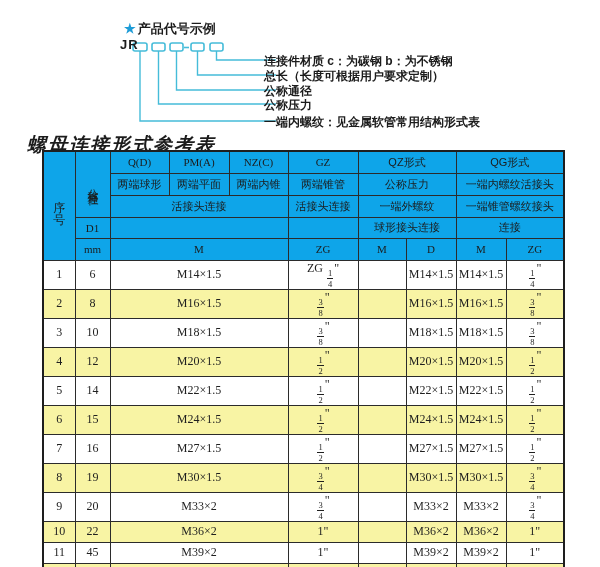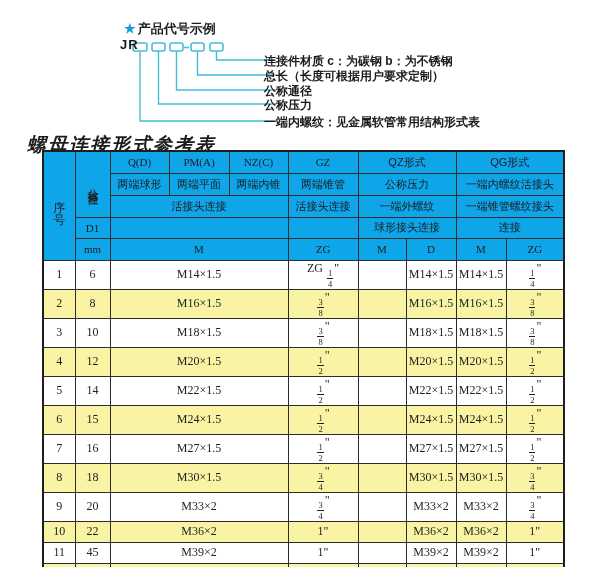--- a/index.html
+++ b/index.html
@@ -270,21 +270,21 @@
         <td class="code"></td>
         <td class="code">M27×1.5</td>
         <td class="code">M27×1.5</td>
         <td class="code"><span class="frac">
             <span class="fn">1</span>
             <span class="fd">2</span>
           </span>"</td>
       </tr>
       <tr class="alt">
         <td class="code">8</td>
-        <td class="code">18</td>
+        <td class="code">19</td>
         <td class="code" colspan="3">M30×1.5</td>
         <td class="code"><span class="frac">
             <span class="fn">3</span>
             <span class="fd">4</span>
           </span>"</td>
         <td class="code"></td>
         <td class="code">M30×1.5</td>
         <td class="code">M30×1.5</td>
         <td class="code"><span class="frac">
             <span class="fn">3</span>

